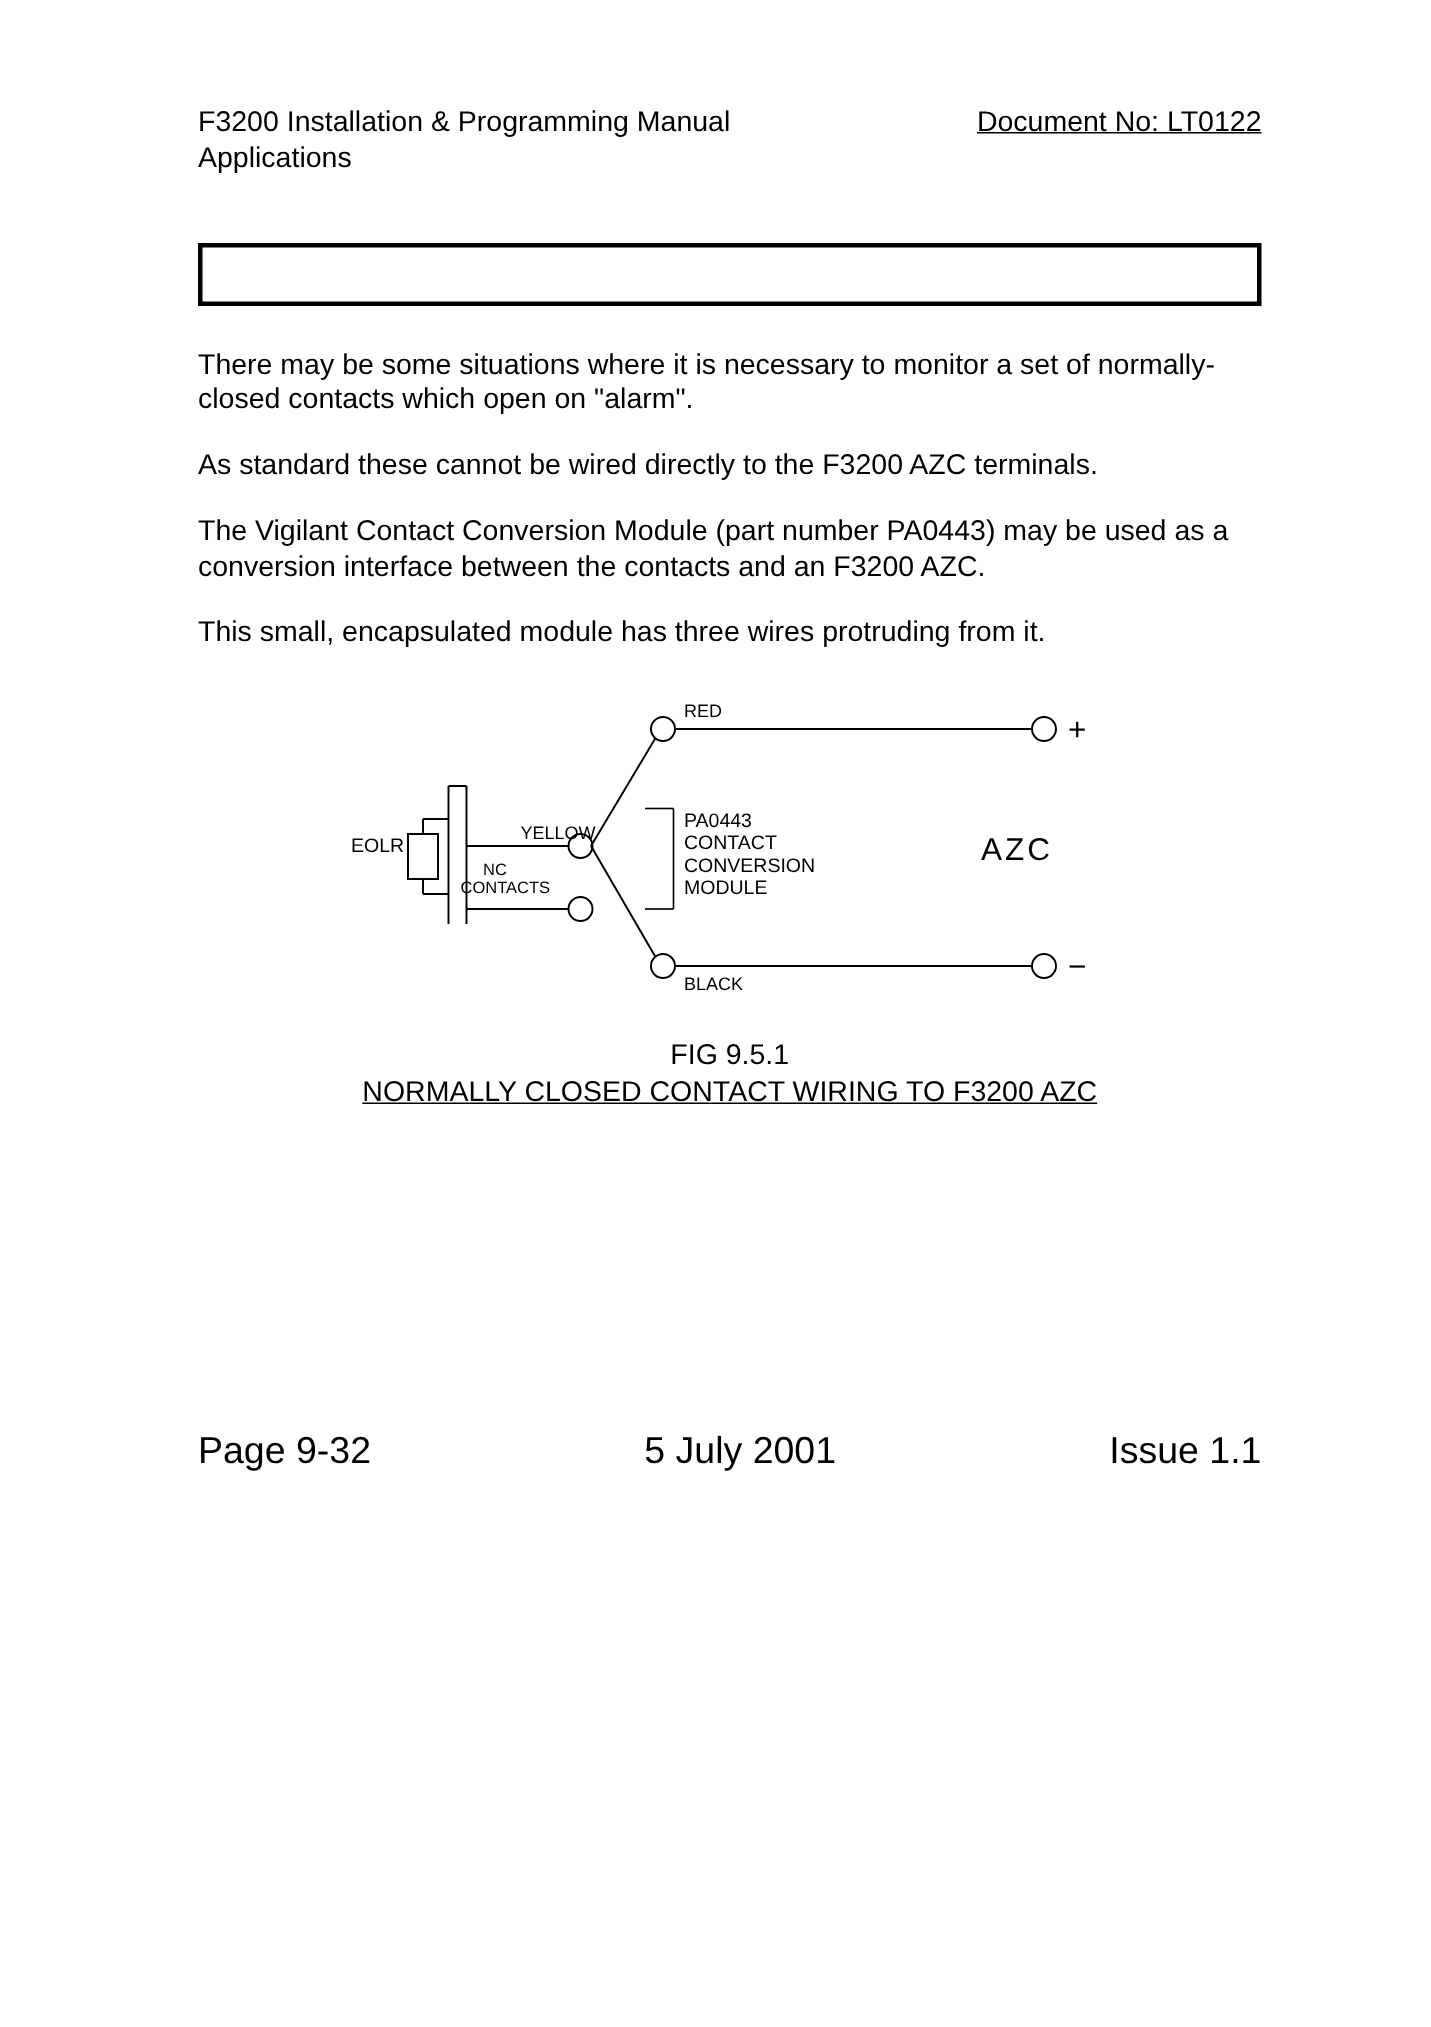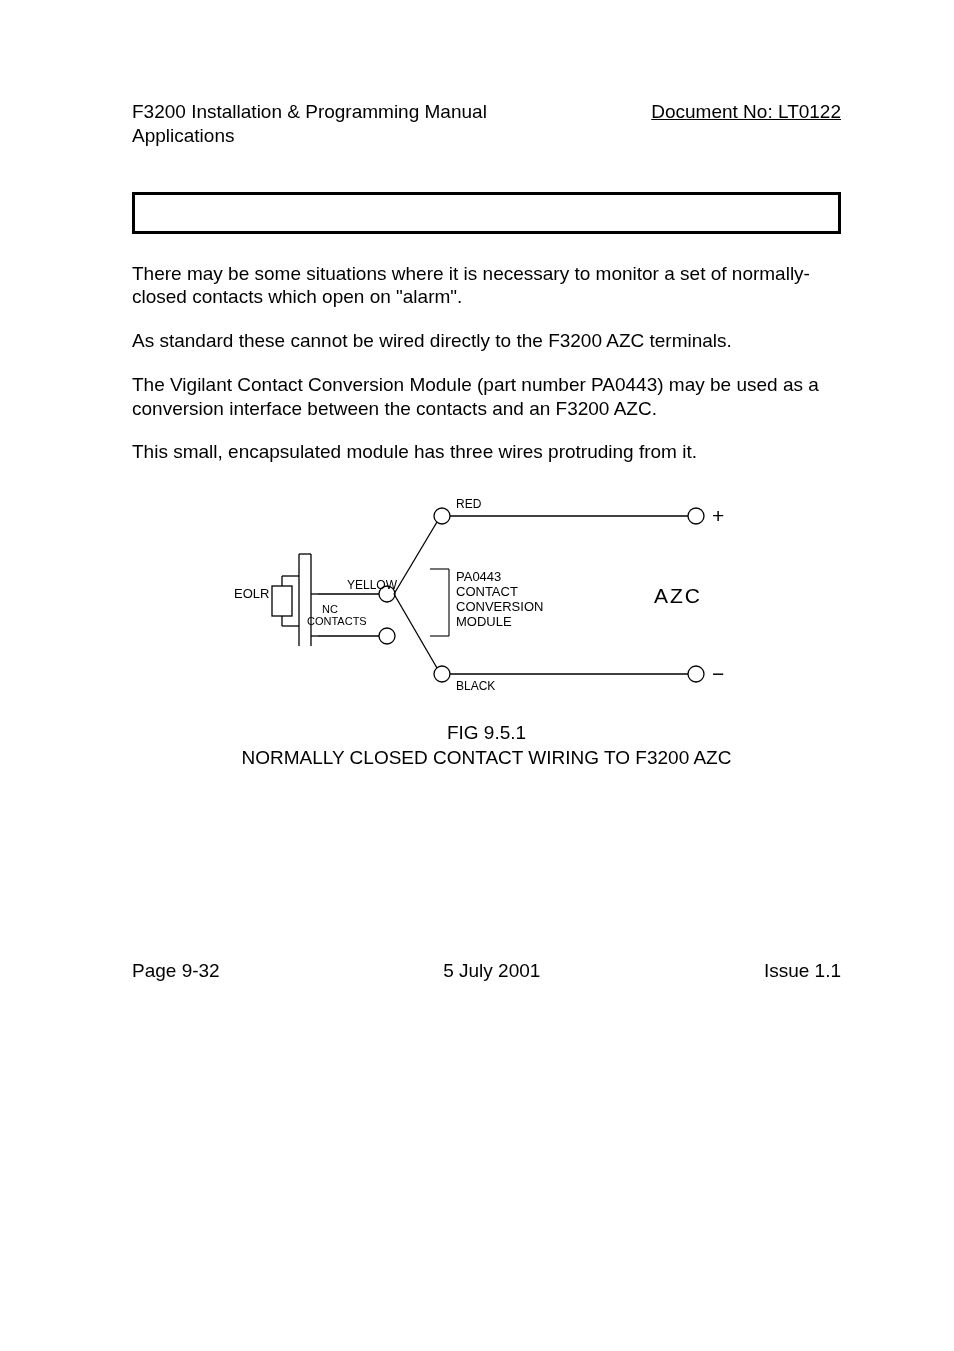--- a/index.html
+++ b/index.html
@@ -12,21 +12,21 @@
     font-family: Arial, Helvetica, sans-serif;
     color: #000;
     font-size: 19px;
     line-height: 1.25;
   }
   .page {
     position: relative;
     width: 954px;
     height: 1057px;
     box-sizing: border-box;
-    padding: 100px 113px 0 132px;
+    padding: 70px 113px 0 132px;
   }
   .header {
     display: flex;
     justify-content: space-between;
     align-items: flex-start;
     margin-bottom: 44px;
   }
   .header .left { }
   .header .right { text-align: left; text-decoration: underline; }
   .section-box {
@@ -44,29 +44,30 @@
   }
   .diagram {
     display: inline-block;
   }
   .caption {
     text-align: center;
     margin-top: 8px;
     line-height: 1.35;
   }
   .caption .underline {
+    text-decoration: underline;
   }
   .footer {
     position: absolute;
     left: 132px;
     right: 113px;
     bottom: 74px;
     display: flex;
     justify-content: space-between;
-    font-size: 19px;
+    font-size: 25px;
   }
   
   .svg-label { font-family: Arial, Helvetica, sans-serif; }
 </style>
 </head>
 <body>
 
 <div class="page">
 
   <div class="header">

